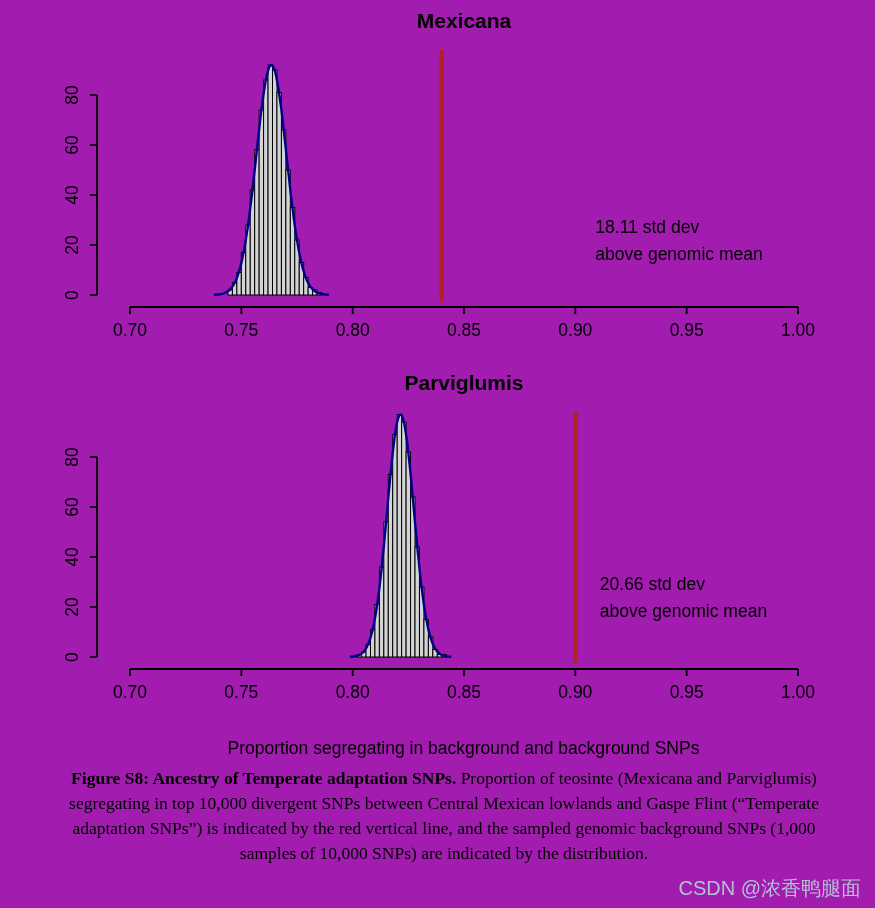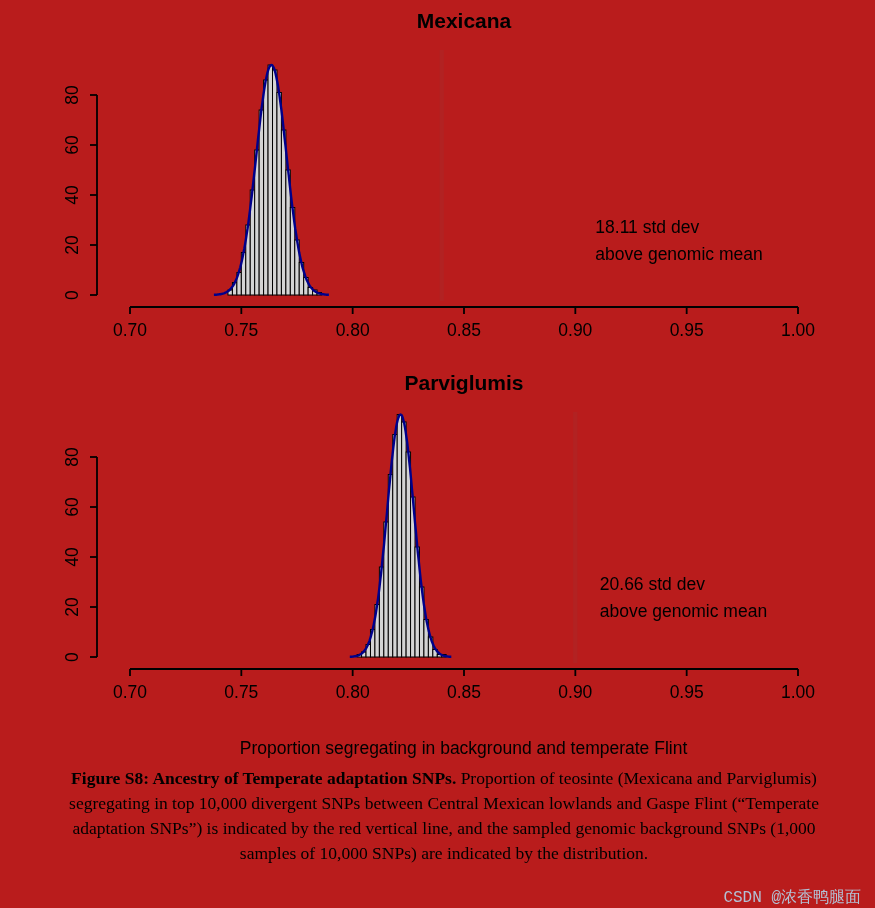--- a/index.html
+++ b/index.html
@@ -5,21 +5,21 @@
   html, body {
     margin: 0;
     padding: 0;
     background: #ffffff;
     font-family: "Liberation Sans", sans-serif;
   }
   .page {
     position: relative;
     width: 875px;
     height: 908px;
-    background: #b91c1c;
+    background: #a21caf;
     overflow: hidden;
   }
   svg.chart { position: absolute; left: 0; display: block; }
   #chart0 { top: 0; }
   #chart1 { top: 362px; }
   .xlabel {
     position: absolute;
     top: 738px;
     left: 0;
     width: 875px;
@@ -37,24 +37,24 @@
     margin: 0;
     font-family: "Liberation Serif", serif;
     font-size: 17.5px;
     line-height: 25px;
     color: #000000;
     text-align: center;
   }
   .watermark {
     position: absolute;
     right: 14px;
-    bottom: 0;
-    font-size: 16px;
+    bottom: 6px;
+    font-size: 20px;
     color: #b3c0d4;
-    font-family: Liberation Mono, monospace;
+    font-family: Liberation Sans, sans-serif;
   }
 </style>
 </head>
 <body>
 
 <div class="page">
 
   <svg id="chart0" class="chart" width="875" height="362" viewBox="0 0 875 362">
       <text x="464" y="28" text-anchor="middle" font-size="21" font-weight="bold" font-family="&quot;Liberation Sans&quot;, sans-serif" fill="#000000">Mexicana</text>
       <line x1="130" y1="307" x2="798" y2="307" stroke="#000000" stroke-width="1.8"></line>
@@ -161,19 +161,19 @@
         <rect x="432.83" y="287.50" width="4.45" height="7.50" fill="#d4d4d4" stroke="#000000" stroke-width="1"></rect>
         <rect x="437.28" y="292.50" width="4.45" height="2.50" fill="#d4d4d4" stroke="#000000" stroke-width="1"></rect>
         <rect x="441.73" y="292.50" width="4.45" height="2.50" fill="#d4d4d4" stroke="#000000" stroke-width="1"></rect>
       </g>
       <path d="M349.8 294.8L350.5 294.8L351.2 294.7L351.9 294.7L352.7 294.6L353.4 294.5L354.1 294.4L354.8 294.3L355.6 294.2L356.3 294.0L357.0 293.8L357.7 293.6L358.5 293.3L359.2 293.0L359.9 292.6L360.7 292.2L361.4 291.7L362.1 291.1L362.8 290.5L363.6 289.7L364.3 288.9L365.0 287.9L365.7 286.9L366.5 285.6L367.2 284.3L367.9 282.7L368.6 281.0L369.4 279.1L370.1 277.0L370.8 274.6L371.5 272.0L372.3 269.2L373.0 266.1L373.7 262.7L374.4 259.1L375.2 255.1L375.9 250.8L376.6 246.3L377.3 241.4L378.1 236.1L378.8 230.6L379.5 224.8L380.2 218.6L381.0 212.2L381.7 205.4L382.4 198.4L383.1 191.2L383.9 183.8L384.6 176.2L385.3 168.4L386.0 160.5L386.8 152.5L387.5 144.6L388.2 136.6L388.9 128.7L389.7 120.9L390.4 113.3L391.1 106.0L391.8 98.9L392.6 92.1L393.3 85.7L394.0 79.8L394.7 74.3L395.5 69.4L396.2 65.0L396.9 61.3L397.6 58.2L398.4 55.7L399.1 53.9L399.8 52.9L400.5 52.5L401.3 52.9L402.0 53.9L402.7 55.7L403.4 58.2L404.2 61.3L404.9 65.0L405.6 69.4L406.3 74.3L407.1 79.8L407.8 85.7L408.5 92.1L409.2 98.9L410.0 106.0L410.7 113.3L411.4 120.9L412.1 128.7L412.9 136.6L413.6 144.6L414.3 152.5L415.0 160.5L415.8 168.4L416.5 176.2L417.2 183.8L417.9 191.2L418.7 198.4L419.4 205.4L420.1 212.2L420.8 218.6L421.6 224.8L422.3 230.6L423.0 236.1L423.7 241.4L424.5 246.3L425.2 250.8L425.9 255.1L426.6 259.1L427.4 262.7L428.1 266.1L428.8 269.2L429.6 272.0L430.3 274.6L431.0 277.0L431.7 279.1L432.5 281.0L433.2 282.7L433.9 284.3L434.6 285.6L435.4 286.9L436.1 287.9L436.8 288.9L437.5 289.7L438.3 290.5L439.0 291.1L439.7 291.7L440.4 292.2L441.2 292.6L441.9 293.0L442.6 293.3L443.3 293.6L444.1 293.8L444.8 294.0L445.5 294.2L446.2 294.3L447.0 294.4L447.7 294.5L448.4 294.6L449.1 294.7L449.9 294.7L450.6 294.8L451.3 294.8" fill="none" stroke="#00008b" stroke-width="2.4"></path>
       <line x1="575.3333333333335" y1="50" x2="575.3333333333335" y2="301" stroke="#b22222" stroke-width="4.5"></line>
       <text x="599.8266666666668" y="227.5" text-anchor="start" font-size="17.5" font-family="&quot;Liberation Sans&quot;, sans-serif" fill="#000000">20.66 std dev</text>
       <text x="599.8266666666668" y="254.5" text-anchor="start" font-size="17.5" font-family="&quot;Liberation Sans&quot;, sans-serif" fill="#000000">above genomic mean</text>
     </svg>
 
-  <div class="xlabel">Proportion segregating in background and temperate Flint</div>
+  <div class="xlabel">Proportion segregating in background and background SNPs</div>
 
   <p class="caption"><b>Figure S8: Ancestry of Temperate adaptation SNPs.</b><span> Proportion of teosinte (Mexicana and Parviglumis) segregating in top 10,000 divergent SNPs between Central Mexican lowlands and Gaspe Flint (“Temperate adaptation SNPs”) is indicated by the red vertical line, and the sampled genomic background SNPs (1,000 samples of 10,000 SNPs) are indicated by the distribution.</span></p>
 
   <div class="watermark">CSDN @浓香鸭腿面</div>
 
 </div>
 
 </body></html>

